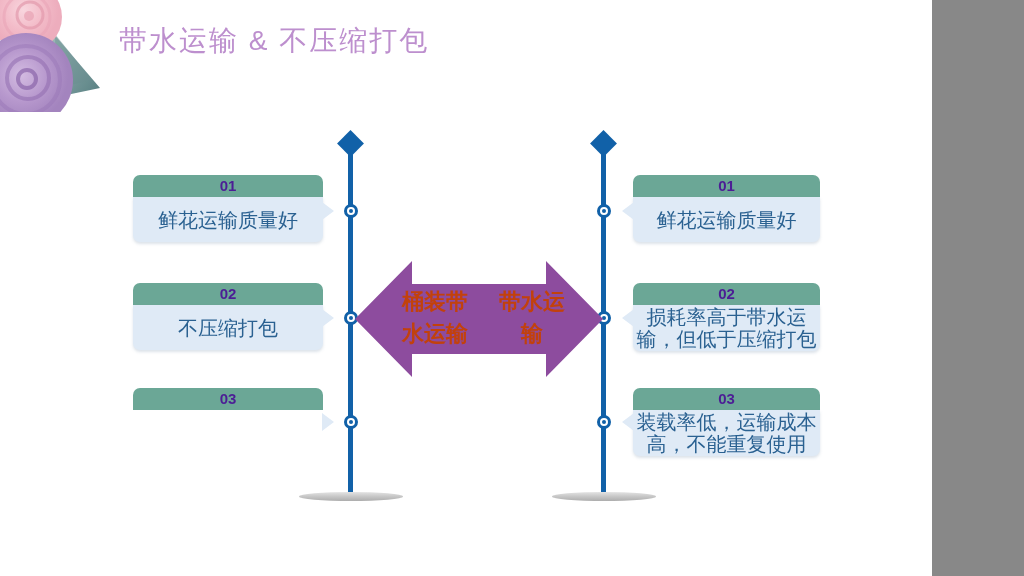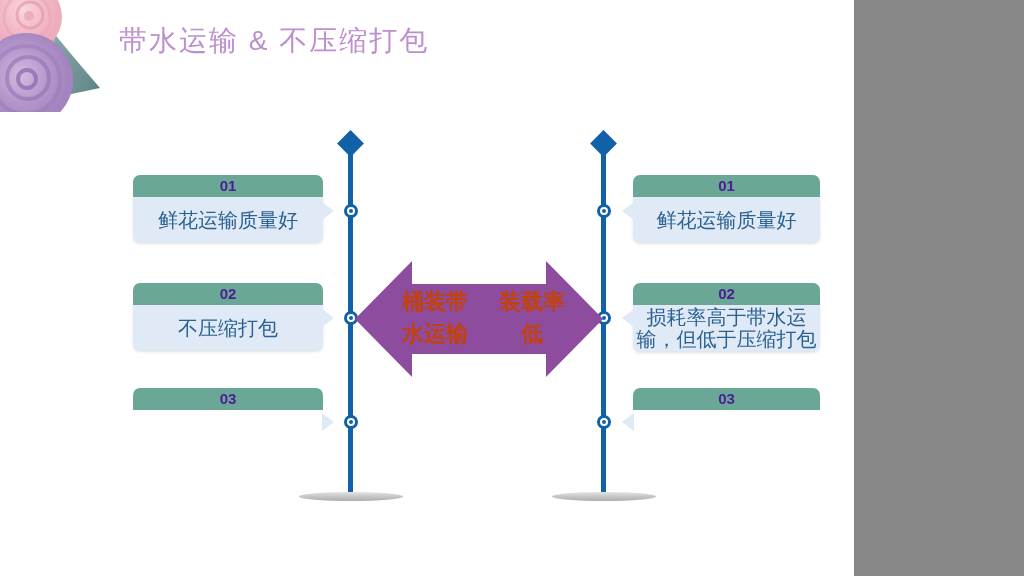--- a/index.html
+++ b/index.html
@@ -6,26 +6,25 @@
     --blue: #1161a8;
     --green: #6ba796;
     --body-blue: #dfeaf6;
     --body-text: #2a6191;
     --purple: #8d4c9e;
     --title-purple: #bd8fce;
   }
   html, body { margin: 0; padding: 0; background: #888; }
   #slide {
     position: relative;
-    width: 822px;
+    width: 932px;
     height: 576px;
     background: #ffffff;
     overflow: hidden;
     font-family: "Liberation Sans", "DejaVu Sans", sans-serif;
-    padding-left: 32px;
   }
   .abs { position: absolute; }
 
   
   .slide-title {
     left: 119px; top: 22px;
     font-size: 28px;
     font-weight: 400;
     letter-spacing: 2px;
     color: var(--title-purple);
@@ -186,22 +185,23 @@
     <div class="cbox-body">鲜花运输质量好</div>
     <div class="cbox-pointer-left" style="top:27px;"></div>
   </div>
   <div class="abs cbox" style="left:633px; top:283px; width:187px;">
     <div class="cbox-header">02</div>
     <div class="cbox-body">损耗率高于带水运输，但低于压缩打包</div>
     <div class="cbox-pointer-left" style="top:26px;"></div>
   </div>
   <div class="abs cbox" style="left:633px; top:388px; width:187px;">
     <div class="cbox-header">03</div>
+    <div class="cbox-body">装载率低，运输成本高，不能重复使用</div>
     <div class="cbox-pointer-left" style="top:25px;"></div>
   </div>
 
   <svg class="abs" style="left:353px; top:258px;" width="252" height="122" viewBox="0 0 252 122">
     <polygon points="2,61 59,3 59,26 193,26 193,3 250,61 193,119 193,96 59,96 59,119" fill="#8d4c9e"></polygon>
   </svg>
   <div class="abs arrow-label" style="left:399px; top:286px;">桶装带水运输</div>
-  <div class="abs arrow-label" style="left:496px; top:286px;">装载率低</div>
+  <div class="abs arrow-label" style="left:496px; top:286px;">带水运输</div>
 
 </div>
 
 </body></html>

